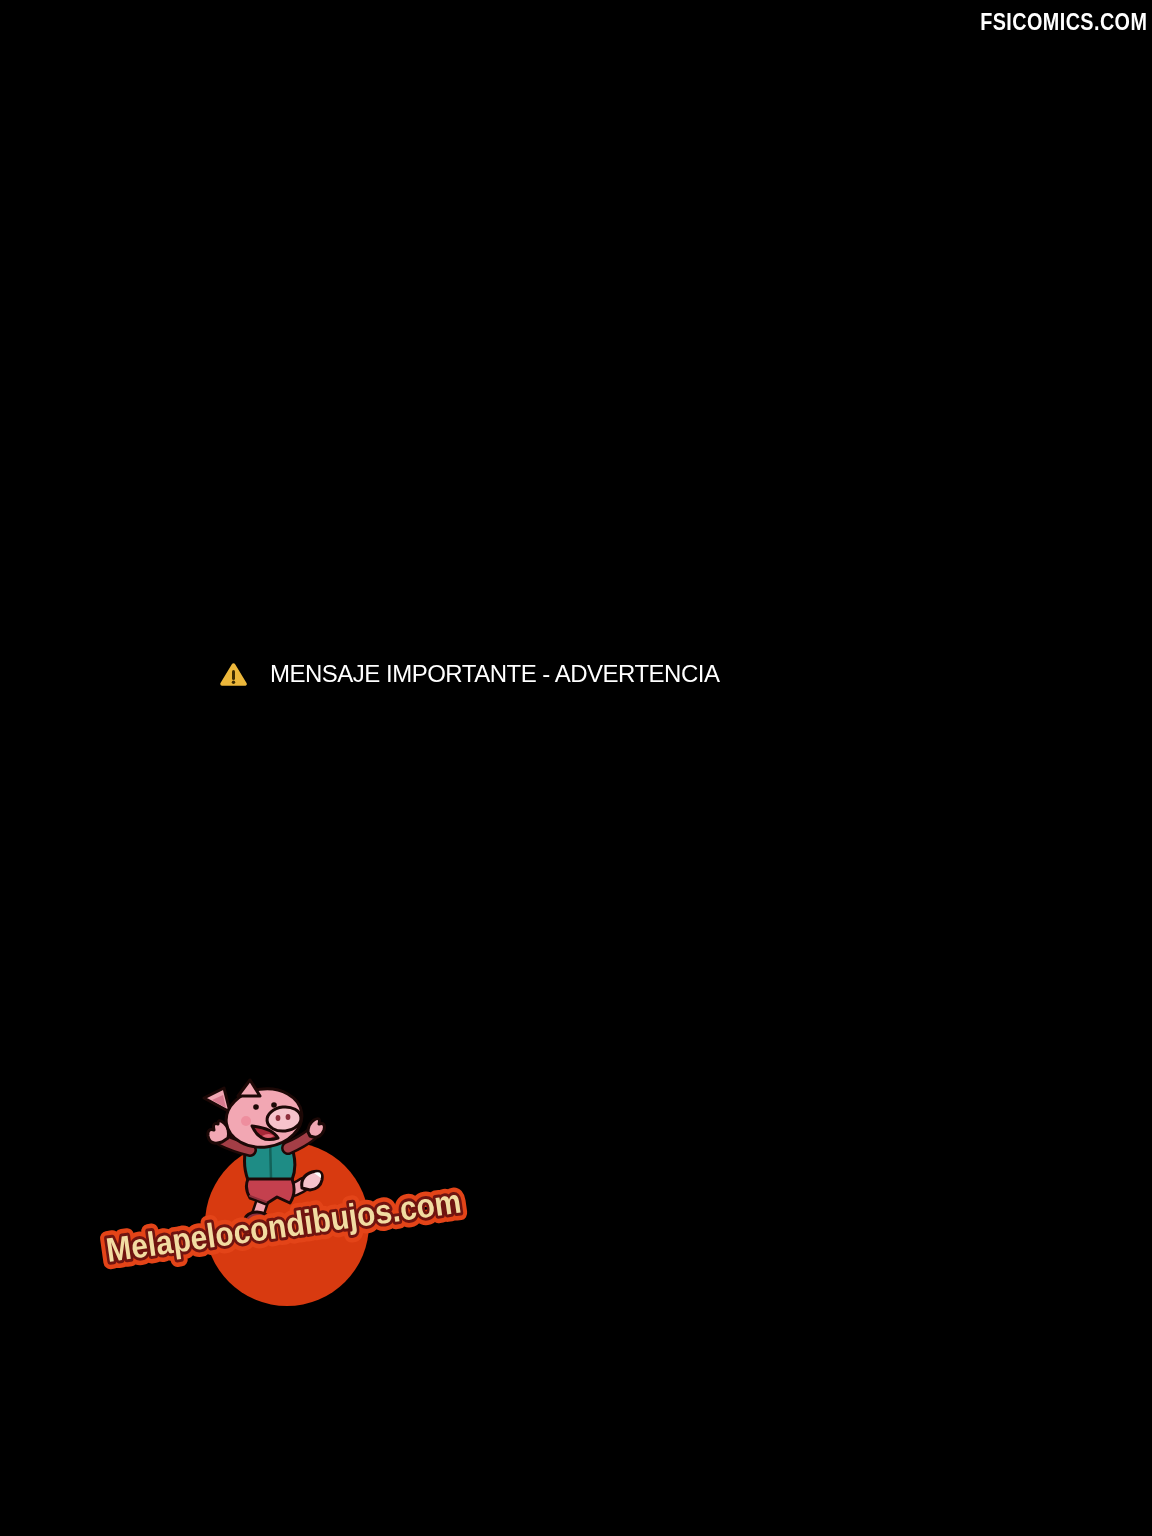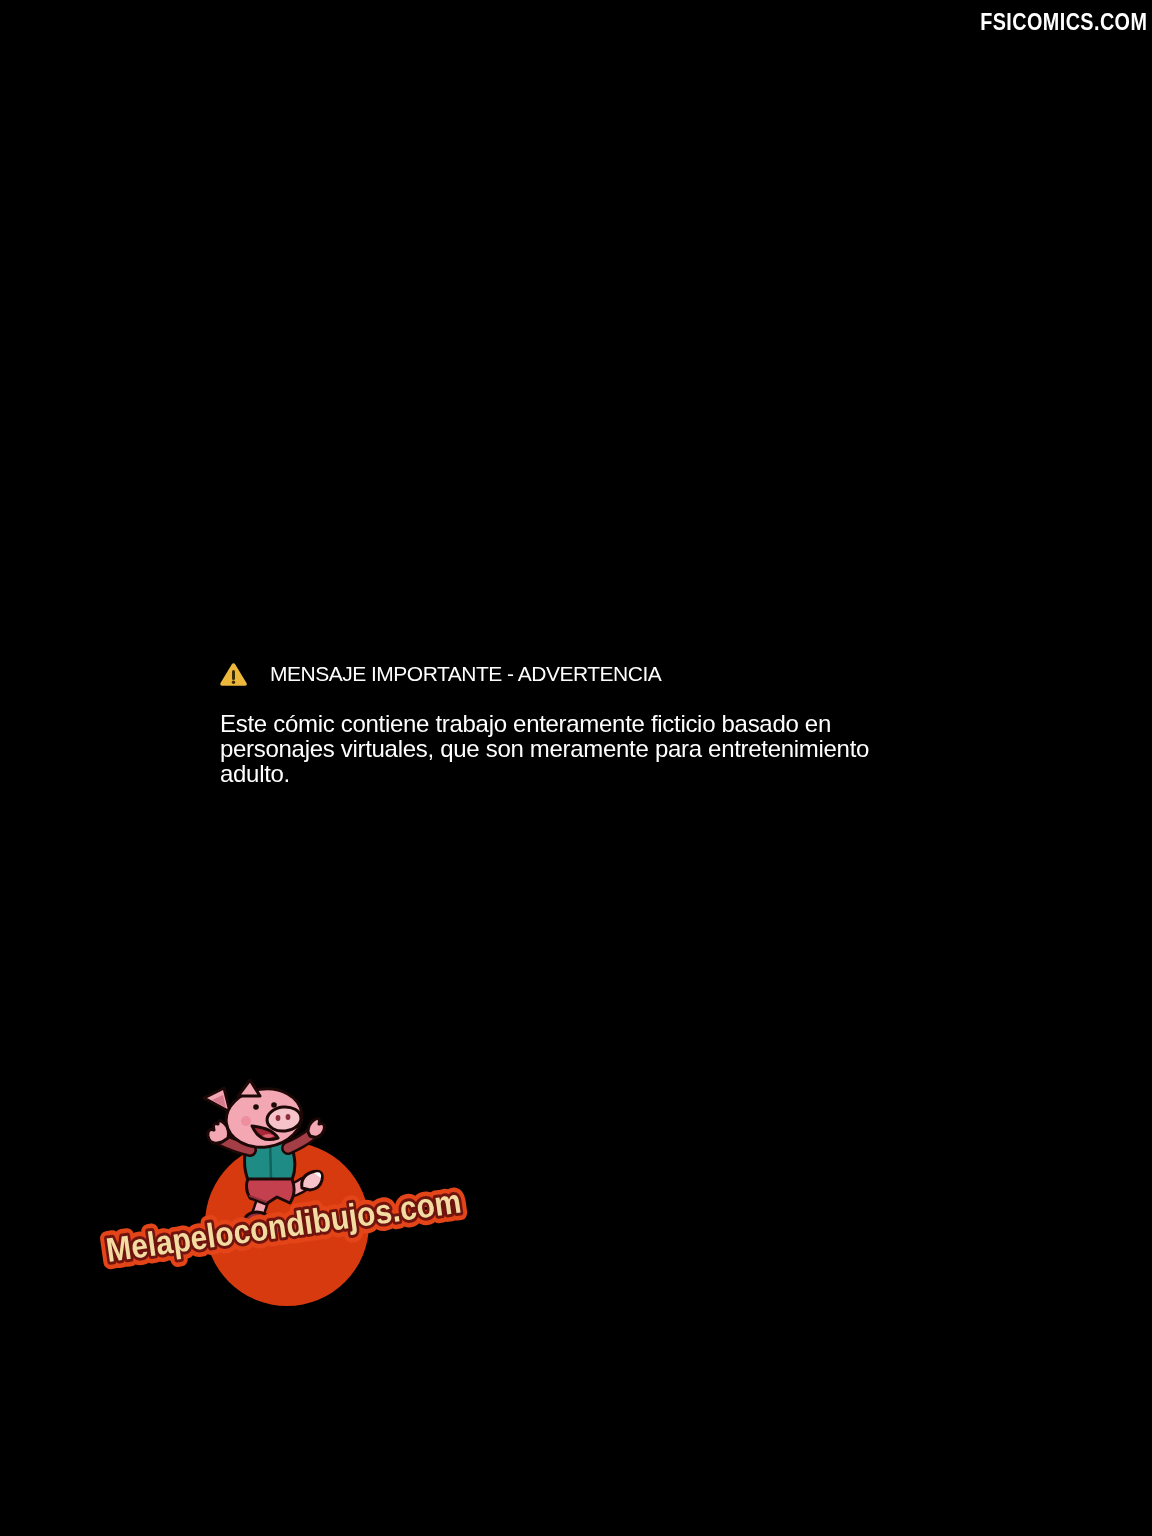--- a/index.html
+++ b/index.html
@@ -43,21 +43,21 @@
     gap: 23px;
     height: 30px;
   }
   .title-row .warn-icon {
     flex: 0 0 auto;
     width: 27px;
     height: 25px;
     display: block;
   }
   .disclaimer-title {
-    font-size: 21px;
+    font-size: 24px;
     letter-spacing: -0.5px;
     white-space: nowrap;
   }
   .disclaimer p {
     margin: 0 0 17px 0;
     font-size: 24px;
     line-height: 25px;
     letter-spacing: -0.3px;
   }
   .disclaimer p.first {
@@ -86,21 +86,20 @@
 
 <div class="disclaimer">
   <div class="title-row">
     <svg class="warn-icon" viewBox="0 0 27 25">
       <path d="M13.5 3 L25 22 H2 Z" fill="#ECB73B" stroke="#ECB73B" stroke-width="3.5" stroke-linejoin="round"></path>
       <line x1="13.5" y1="9.5" x2="13.5" y2="16.5" stroke="#3D2B00" stroke-width="3" stroke-linecap="round"></line>
       <circle cx="13.5" cy="20.3" r="1.7" fill="#3D2B00"></circle>
     </svg>
     <div class="disclaimer-title">MENSAJE IMPORTANTE - ADVERTENCIA</div>
   </div>
-  <p class="first">Este cómic contiene trabajo enteramente ficticio basado en personajes virtuales, que son meramente para entretenimiento adulto.</p>
 </div>
 
 <div class="logo">
   <svg width="420" height="270" viewBox="0 0 420 270">
 
     <circle cx="209" cy="158" r="82" fill="#D83A10"></circle>
 
     <g stroke="#1C0806" stroke-width="3" stroke-linejoin="round" stroke-linecap="round">
 
       <path d="M152 46 L126 32 L146 22 Z" fill="#F2A7B3"></path>

